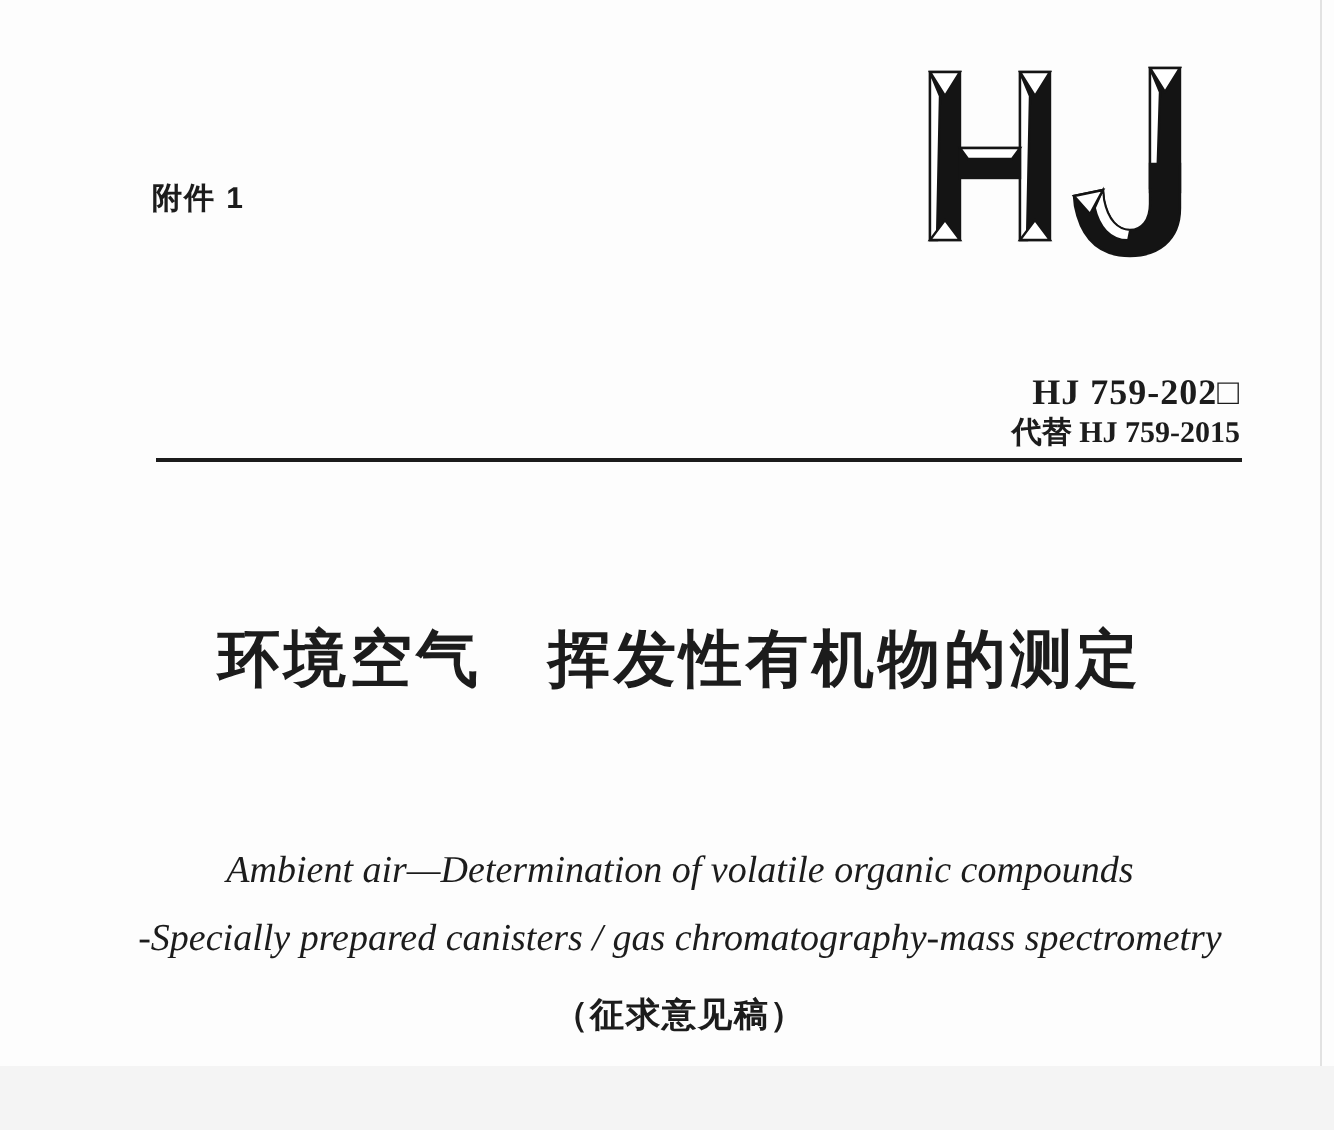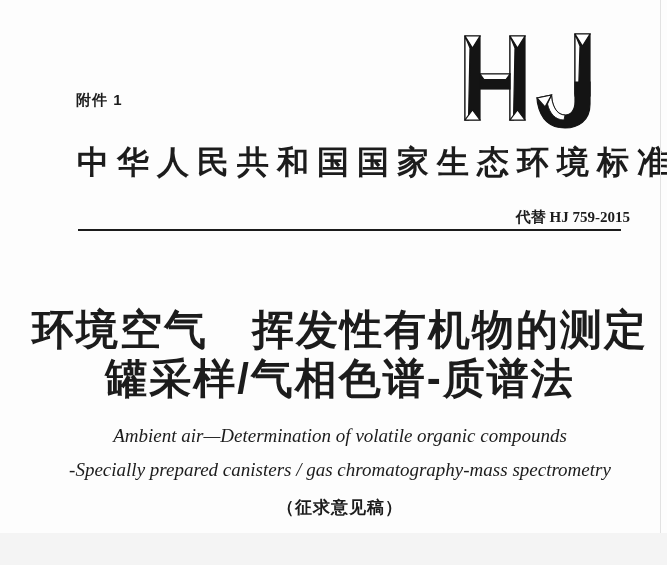--- a/index.html
+++ b/index.html
@@ -59,21 +59,21 @@
     right: 47px;
     top: 185px;
     font-size: 18px;
     font-weight: 600;
     letter-spacing: 0.5px;
     line-height: 22px;
     text-align: right;
   }
   .replaces-label {
     position: absolute;
-    right: 37px;
+    right: 47px;
     top: 207px;
     font-size: 15px;
     font-weight: 600;
     line-height: 20px;
     text-align: right;
   }
   .header-divider {
     position: absolute;
     left: 78px;
     top: 229px;
@@ -82,21 +82,21 @@
     background: var(--ink);
   }
   .center-block {
     position: absolute;
     left: 20px;
     width: 640px;
     text-align: center;
   }
   .doc-title-cn {
     font-family: "Liberation Sans", "DejaVu Sans", sans-serif;
-    font-size: 42px;
+    font-size: 31px;
     font-weight: 700;
     letter-spacing: 2px;
     line-height: 44px;
     white-space: nowrap;
   }
   .cn-line1 { top: 308px; }
   .cn-line2 { top: 357px; }
   .doc-title-en {
     font-size: 19px;
     font-weight: 400;
@@ -151,30 +151,29 @@
       <path d="M117,50 L132,50 L132,72 C132,89 120,96 107,96
                C93,96 83,89 79.5,71 L79,66 L93.5,63 L94,68
                C96,78 101,83 107,83 C113,83 117,78 117,70 Z" fill="#141414"></path>
       <path d="M93.5,63 L94,68 C96,78 101,83 107,83 L106,88
                C97,88 91.5,81 89.5,72 Z" fill="#ffffff" stroke-width="0.9"></path>
       <polygon points="79,66 93.5,63 87,75" fill="#ffffff"></polygon>
     </g>
   </svg>
   <span class="sr-only">HJ</span>
 
-  <div class="header-title">中华人民共和国国家生态环境标准</div>
 
+  <div class="standard-number">HJ 759-202□</div>
 
   <div class="replaces-label">代替 HJ 759-2015</div>
 
   <div class="header-divider"></div>
 
   <div class="center-block doc-title-cn cn-line1">环境空气　挥发性有机物的测定</div>
 
-  <div class="center-block doc-title-cn cn-line2">罐采样/气相色谱-质谱法</div>
 
   <div class="center-block doc-title-en en-line1">Ambient air—Determination of volatile organic compounds</div>
 
   <div class="center-block draft-note">（征求意见稿）</div>
 
   <div class="center-block doc-title-en en-line2">-Specially prepared canisters / gas chromatography-mass spectrometry</div>
 
   <div class="scan-edge-right"></div>
 </div>
 

